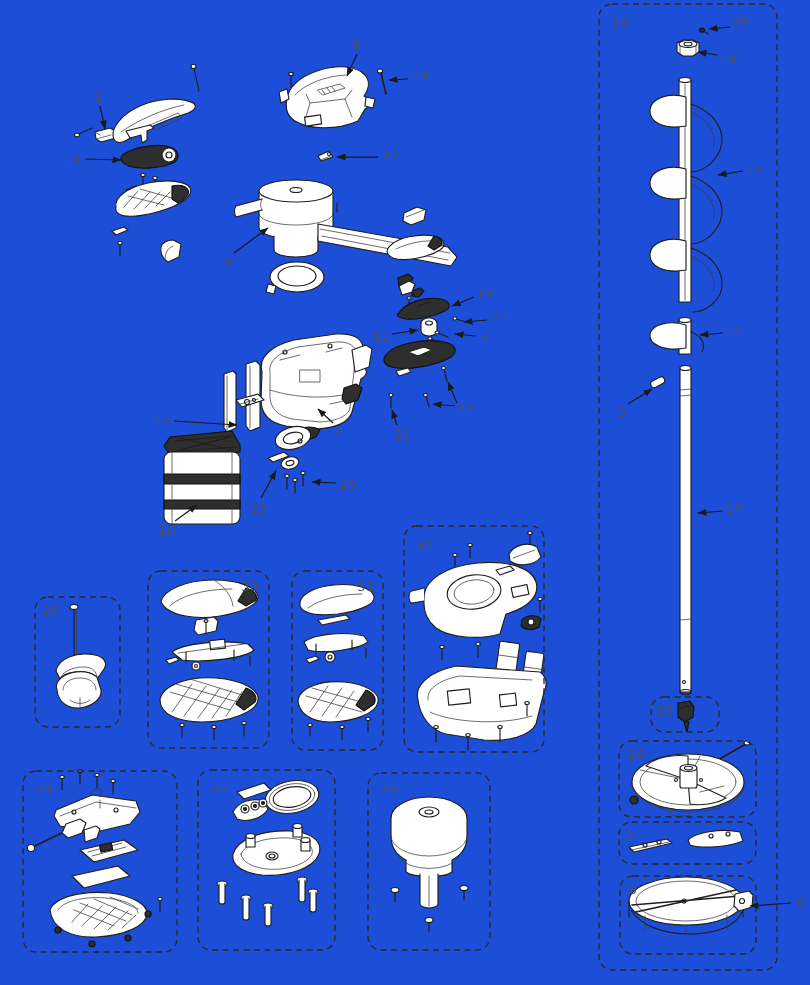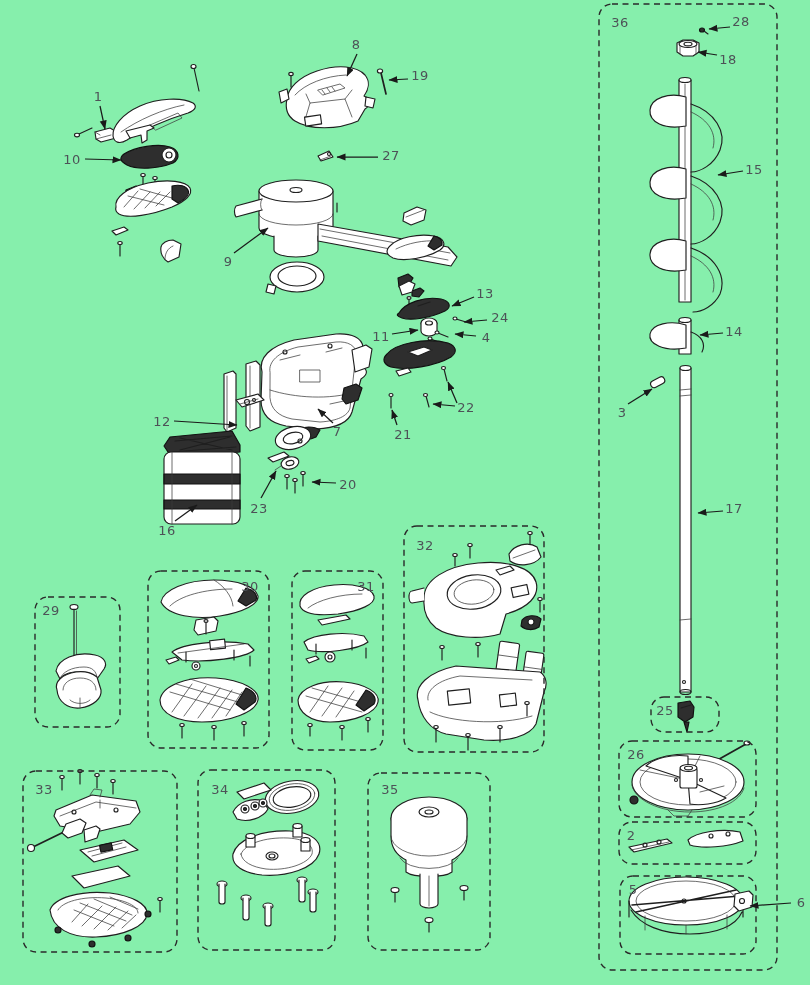--- a/index.html
+++ b/index.html
@@ -1,16 +1,16 @@
 <!DOCTYPE html>
 <html><head>
 <meta charset="utf-8">
 <style>
   html,body{margin:0;padding:0;background:#ffffff;}
-  .stage{position:relative;width:810px;height:985px;background:#86efac;overflow:hidden;
+  .stage{position:relative;width:810px;height:985px;background:#1d4ed8;overflow:hidden;
          font-family:"Liberation Sans",sans-serif;}
   #diagram-svg{display:block;}
   
   #diagram-svg .a *{stroke:#1f1f1f;stroke-width:1.15;fill:none;stroke-linejoin:round;stroke-linecap:round;}
   #diagram-svg .a .wh{fill:#ffffff;}
   #diagram-svg .a .dk{fill:#2e2e2e;stroke:#111111;}
   #diagram-svg .a .thin{stroke-width:.75;stroke:#3c3c3c;}
   #diagram-svg .a .md{stroke-width:1.7;}
   
   #diagram-svg .gbox{fill:none;stroke:#2a2a2a;stroke-width:1.4;stroke-dasharray:6 4.5;}

